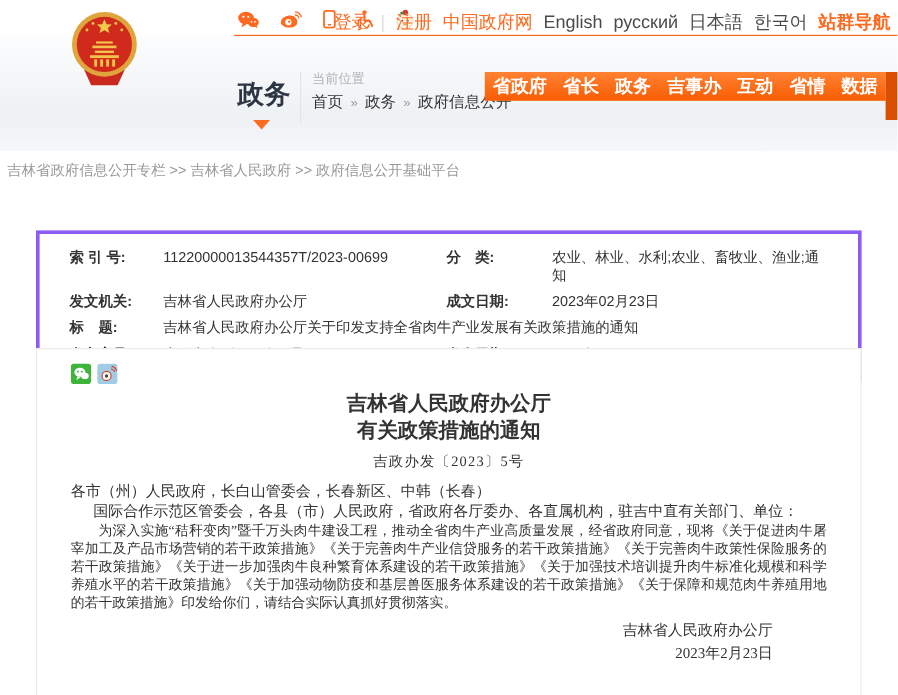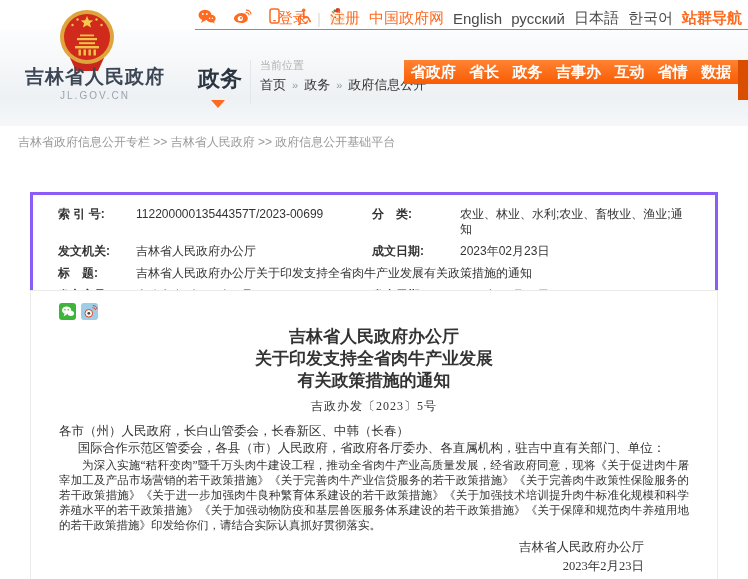--- a/index.html
+++ b/index.html
@@ -39,21 +39,21 @@
   .loc-crumbs .sep { color:#999; padding:0 6px; font-size:11px; }
 
   .main-nav { position:absolute; left:404px; top:60px; width:334px; height:24px;
     background:linear-gradient(180deg,#ff8233,#f95c02); display:flex; align-items:center;
     justify-content:space-around; color:#fff; font-size:15px; font-weight:bold; }
   .main-nav .nav-item { cursor:pointer; padding:0 2px; }
   .nav-edge { position:absolute; left:738px; top:60px; width:10px; height:40px; background:#d94e00; cursor:pointer; }
 
   
   .path-bar { position:absolute; left:0; top:126px; width:632px; height:32px; line-height:32px;
-    padding-left:18px; font-size:12px; color:#999; background:#fff; }
+    padding-left:6px; font-size:12px; color:#999; background:#fff; }
 
   
   .meta-box { position:absolute; left:30px; right:30px; top:192px;
     border:3px solid #8b5cf6; background:#fff; padding:12px 25px 12px 25px;
     display:grid; grid-template-columns:78px 1fr 88px 230px; row-gap:7px;
     font-size:12px; line-height:15px; color:#333; }
   .meta-label { font-weight:bold; white-space:nowrap; }
   .meta-value { color:#333; }
   .meta-span { grid-column:2 / 5; }
 
@@ -156,22 +156,20 @@
       <rect x="22" y="26.5" width="14" height="1.8" fill="#f3c24a"></rect>
       <rect x="19" y="30" width="20" height="2.2" fill="#f3c24a"></rect>
       <rect x="21" y="34.2" width="16" height="2" fill="#f3c24a"></rect>
       <rect x="17" y="38" width="24" height="2.4" fill="#f3c24a"></rect>
       <rect x="20.5" y="41.5" width="2.4" height="6" fill="#f3c24a"></rect>
       <rect x="25.5" y="41.5" width="2.4" height="6" fill="#f3c24a"></rect>
       <rect x="30.5" y="41.5" width="2.4" height="6" fill="#f3c24a"></rect>
       <rect x="35.5" y="41.5" width="2.4" height="6" fill="#f3c24a"></rect>
     </svg>
   </div>
-  <div class="site-name">吉林省人民政府</div>
-  <div class="site-domain">JL.GOV.CN</div>
 
   <div class="section-label">政务</div>
   <div class="section-caret"></div>
   <div class="loc-divider"></div>
 
   <div class="loc-label">当前位置</div>
   <div class="loc-crumbs">
     <span class="crumb">首页</span><span class="sep">»</span><span class="crumb">政务</span><span class="sep">»</span><span class="crumb">政府信息公开</span>
   </div>
 
@@ -225,21 +223,20 @@
           <rect width="17" height="17" rx="3" fill="#9fcde5"></rect>
           <circle cx="7.8" cy="10.3" r="3.8" fill="#fbfbfb" stroke="#d8432a" stroke-width="1"></circle>
           <circle cx="7.8" cy="10.3" r="1.4" fill="#444"></circle>
           <path d="M11.5 4.8 C13 4.4 14.3 5.6 14.5 7" stroke="#d8432a" fill="none" stroke-width="1"></path>
           <path d="M11.8 2.6 C14 2.2 15.9 4 16 6.2" stroke="#d8432a" fill="none" stroke-width="1"></path>
         </svg>
       </span>
     </div>
 
     <div class="doc-title">吉林省人民政府办公厅</div>
-    <div class="doc-title" style="margin-top:0">关于印发支持全省肉牛产业发展</div>
     <div class="doc-title" style="margin-top:0">有关政策措施的通知</div>
     <div class="doc-no">吉政办发〔2023〕5号</div>
 
     <div class="addressee first">各市（州）人民政府，长白山管委会，长春新区、中韩（长春）</div>
     <div class="addressee second">国际合作示范区管委会，各县（市）人民政府，省政府各厅委办、各直属机构，驻吉中直有关部门、单位：</div>
 
     <div class="doc-body">为深入实施“秸秆变肉”暨千万头肉牛建设工程，推动全省肉牛产业高质量发展，经省政府同意，现将《关于促进肉牛屠宰加工及产品市场营销的若干政策措施》《关于完善肉牛产业信贷服务的若干政策措施》《关于完善肉牛政策性保险服务的若干政策措施》《关于进一步加强肉牛良种繁育体系建设的若干政策措施》《关于加强技术培训提升肉牛标准化规模和科学养殖水平的若干政策措施》《关于加强动物防疫和基层兽医服务体系建设的若干政策措施》《关于保障和规范肉牛养殖用地的若干政策措施》印发给你们，请结合实际认真抓好贯彻落实。</div>
 
     <div class="sig-block">
       <div>吉林省人民政府办公厅</div>

